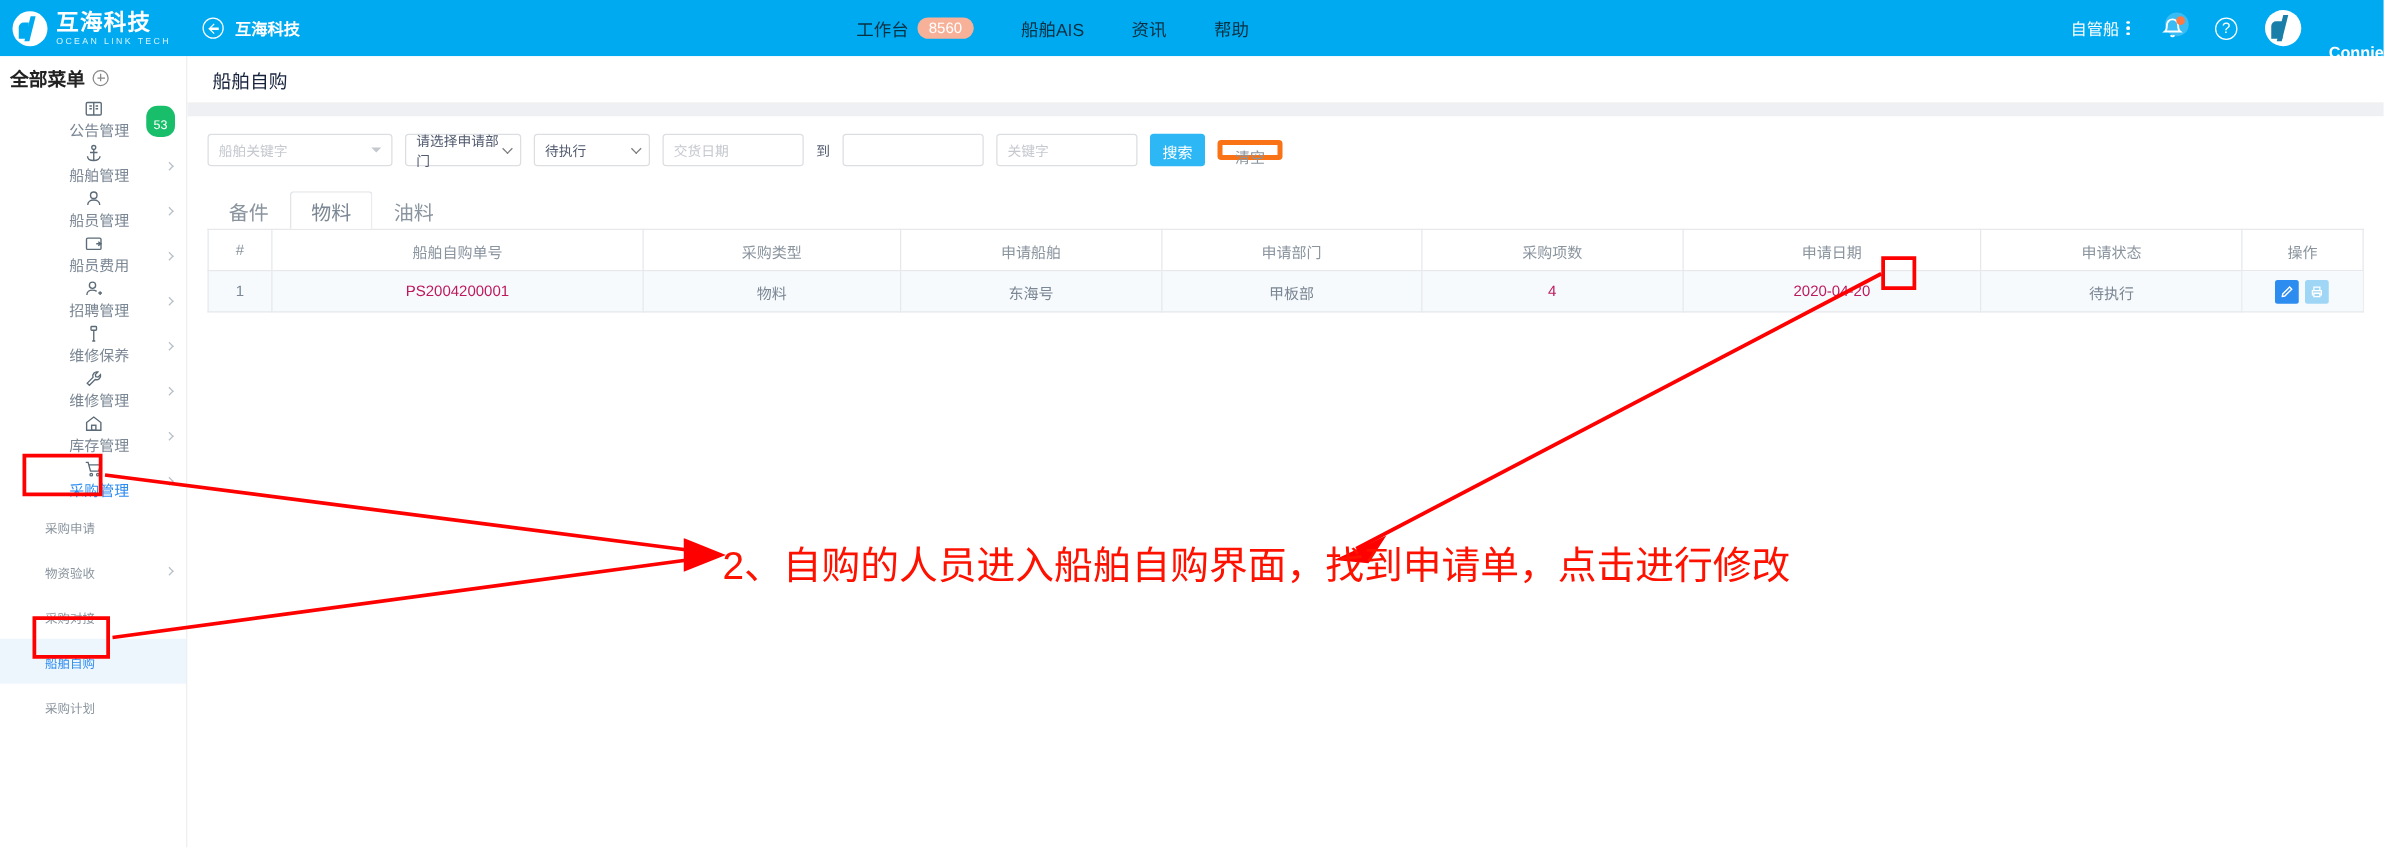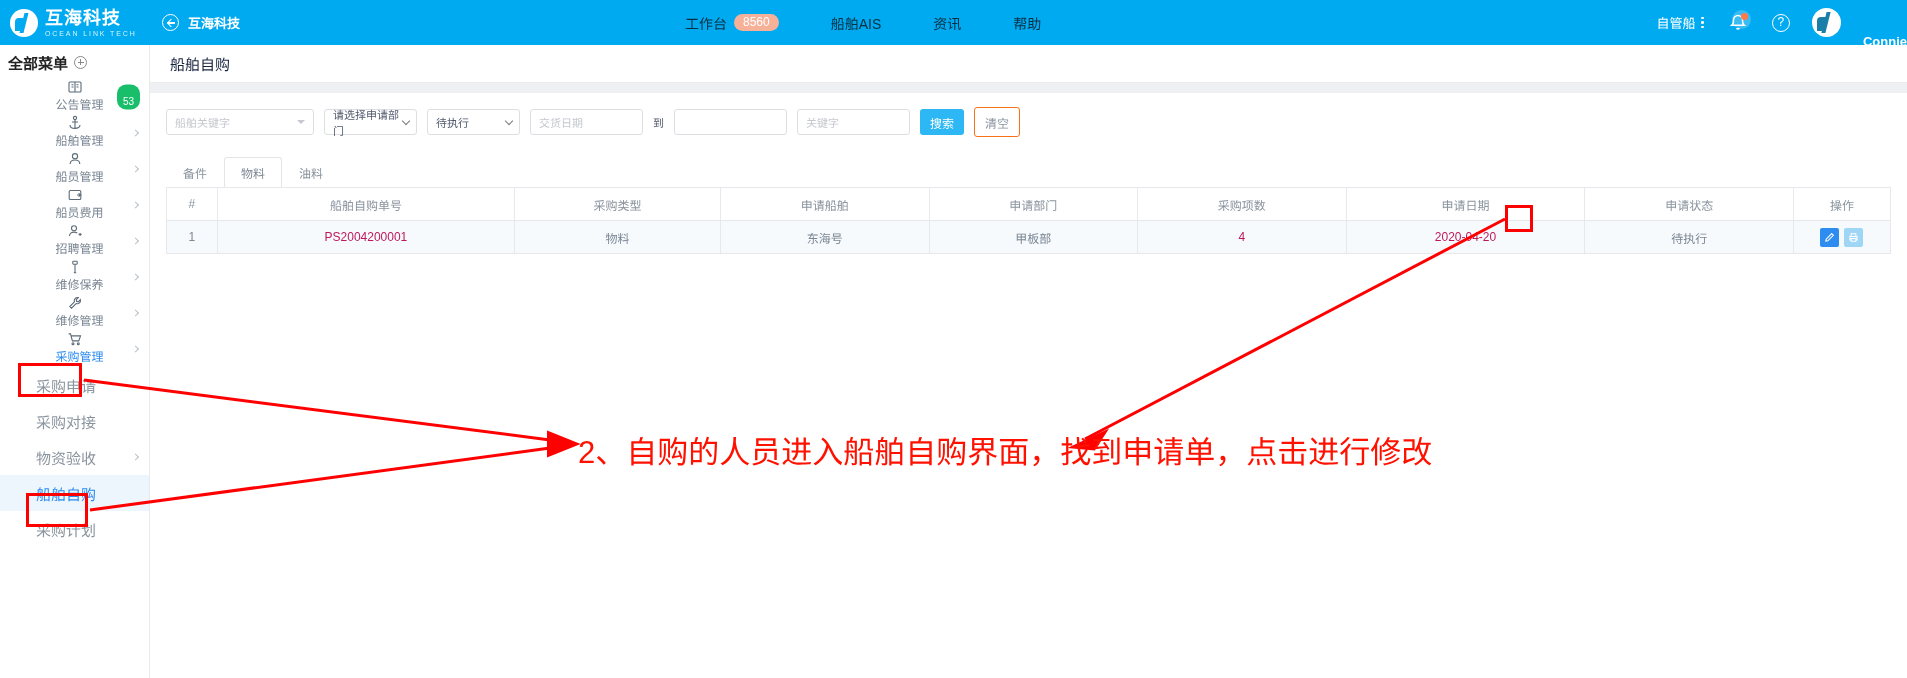--- a/index.html
+++ b/index.html
@@ -47,21 +47,21 @@
   .back-circle::before {
     content: ""; position: absolute; left: 5px; top: 5.2px;
     width: 5px; height: 5px; border-left: 1.4px solid #fff; border-bottom: 1.4px solid #fff;
     transform: rotate(45deg);
   }
   .back-circle::after {
     content: ""; position: absolute; left: 5px; top: 7.3px; width: 7px; height: 1.4px; background: #fff;
   }
   .subbrand-label { font-size: 13px; font-weight: 700; color: #fff; }
 
-  .topnav { display: flex; align-items: flex-start; gap: 52px; margin-left: 445px; }
+  .topnav { display: flex; align-items: flex-start; gap: 38px; margin-left: 445px; }
   .topnav-item { font-size: 14px; color: #073042; cursor: pointer; display: flex; align-items: center; gap: 7px; }
   .badge-pill {
     background: #f7b199; color: #fff; font-size: 12px;
     border-radius: 10px; padding: 2px 9px 3px; line-height: 1;
   }
 
   .topright { margin-left: auto; display: flex; align-items: center; gap: 22px; }
   .vessel-sel { display: flex; align-items: center; gap: 6px; font-size: 13px; color: #fff; cursor: pointer; }
   .dots-v { display: flex; flex-direction: column; gap: 2px; }
   .dots-v i { width: 2.5px; height: 2.5px; background: #fff; border-radius: 50%; display: block; }
@@ -125,21 +125,21 @@
   .m-badge {
     position: absolute; right: 9px; top: 50%; transform: translateY(-50%);
     background: #19be6b; color: #fff; font-size: 10px; border-radius: 9px;
     padding: 11px 6px 2px; line-height: 1.2;
   }
   .m-item.active .m-label { color: #2d8cf0; }
   .m-sub {
     height: 36px; display: flex; align-items: center; position: relative;
     padding-left: 36px; cursor: pointer;
   }
-  .m-sub .m-label { font-size: 15px; color: #8a949e; }
+  .m-sub .m-label { font-size: 10px; color: #8a949e; }
   .m-sub.selected { background: #eef6fd; }
   .m-sub.selected .m-label { color: #2d8cf0; }
 
   
   .content { position: absolute; top: 45px; left: 150px; width: 1757px; height: 633px; background: #fff; }
   .page-head {
     height: 38px; display: flex; align-items: center; padding-left: 20px;
     font-size: 15px; color: #17233d; border-bottom: 1px solid #ececec;
   }
   .grey-strip { height: 10px; background: #eef0f4; }
@@ -168,29 +168,29 @@
     border-right: 1.6px solid #7a7a7a; border-bottom: 1.6px solid #7a7a7a;
     transform: translateY(-50%) rotate(45deg);
   }
   .to-sep { font-size: 11px; color: #515a6e; }
   .btn-primary {
     height: 26px; min-width: 44px; background: #2db7f5; color: #fff; border: none;
     border-radius: 3px; font-size: 12px; cursor: pointer;
     font-family: "Liberation Sans", sans-serif; padding: 0 10px;
   }
   .btn-plain {
-    height: 30px; min-width: 44px; background: #fff; color: #8a949e;
-    border: 1px solid #f97316; border-radius: 3px; font-size: 12px; cursor: pointer;
+    height: 16px; min-width: 44px; background: #fff; color: #8a949e;
+    border: 4px solid #f97316; border-radius: 3px; font-size: 12px; cursor: pointer;
     font-family: "Liberation Sans", sans-serif; padding: 0 10px;
   }
 
   .tabs { display: flex; align-items: flex-end; margin-top: 20px; height: 30px; }
   .tab {
     height: 30px; padding: 0 16px; display: flex; align-items: center;
-    font-size: 12px; color: #8a949e; cursor: pointer; border: 1px solid transparent;
+    font-size: 16px; color: #8a949e; cursor: pointer; border: 1px solid transparent;
     border-bottom: none;
   }
   .tab.active {
     color: #7b8794; background: #fff; border-color: #e2e4e8;
     border-radius: 3px 3px 0 0;
   }
 
   table.grid { width: 100%; border-collapse: collapse; table-layout: fixed; }
   table.grid th {
     background: #fff; border: 1px solid #e6e8eb; height: 33px;
@@ -352,42 +352,52 @@
     <div class="m-item">
       <span class="m-ico">
         <svg viewBox="0 0 16 16" fill="none" stroke="#5b6b78" stroke-width="1.1">
           <path d="M11.3 2.6a3.3 3.3 0 0 0-3.9 4.3l-4.6 4.6 1.7 1.7 4.6-4.6a3.3 3.3 0 0 0 4.3-3.9l-2 2-1.8-.3-.3-1.8z"></path>
         </svg>
       </span>
       <span class="m-label">维修管理</span>
       <span class="m-chev"></span>
     </div>
 
+    <div class="m-item">
+      <span class="m-ico">
+        <svg viewBox="0 0 16 16" fill="none" stroke="#5b6b78" stroke-width="1.1">
+          <path d="M2.3 7 8 2.6 13.7 7v6.2H2.3z"></path>
+            <rect x="6.3" y="9.2" width="3.4" height="4"></rect>
+        </svg>
+      </span>
+      <span class="m-label">库存管理</span>
+      <span class="m-chev"></span>
+    </div>
 
     <div class="m-item active">
       <span class="m-ico">
         <svg viewBox="0 0 16 16" fill="none" stroke="#5b6b78" stroke-width="1.1">
           <path d="M1.6 2.9h1.9l1.9 7h6.4l1.7-5H4.4"></path>
             <circle cx="6" cy="12.7" r="1"></circle>
             <circle cx="11.3" cy="12.7" r="1"></circle>
         </svg>
       </span>
       <span class="m-label">采购管理</span>
       <span class="m-chev"></span>
     </div>
 
     <div class="m-sub">
       <span class="m-label">采购申请</span>
     </div>
     <div class="m-sub">
+      <span class="m-label">物资验收</span>
+      <span class="m-chev"></span>
+    </div>
+    <div class="m-sub">
       <span class="m-label">采购对接</span>
-    </div>
-    <div class="m-sub">
-      <span class="m-label">物资验收</span>
-      <span class="m-chev"></span>
     </div>
     <div class="m-sub selected">
       <span class="m-label">船舶自购</span>
     </div>
     <div class="m-sub">
       <span class="m-label">采购计划</span>
     </div>
   </div>
 
   <div class="content">

